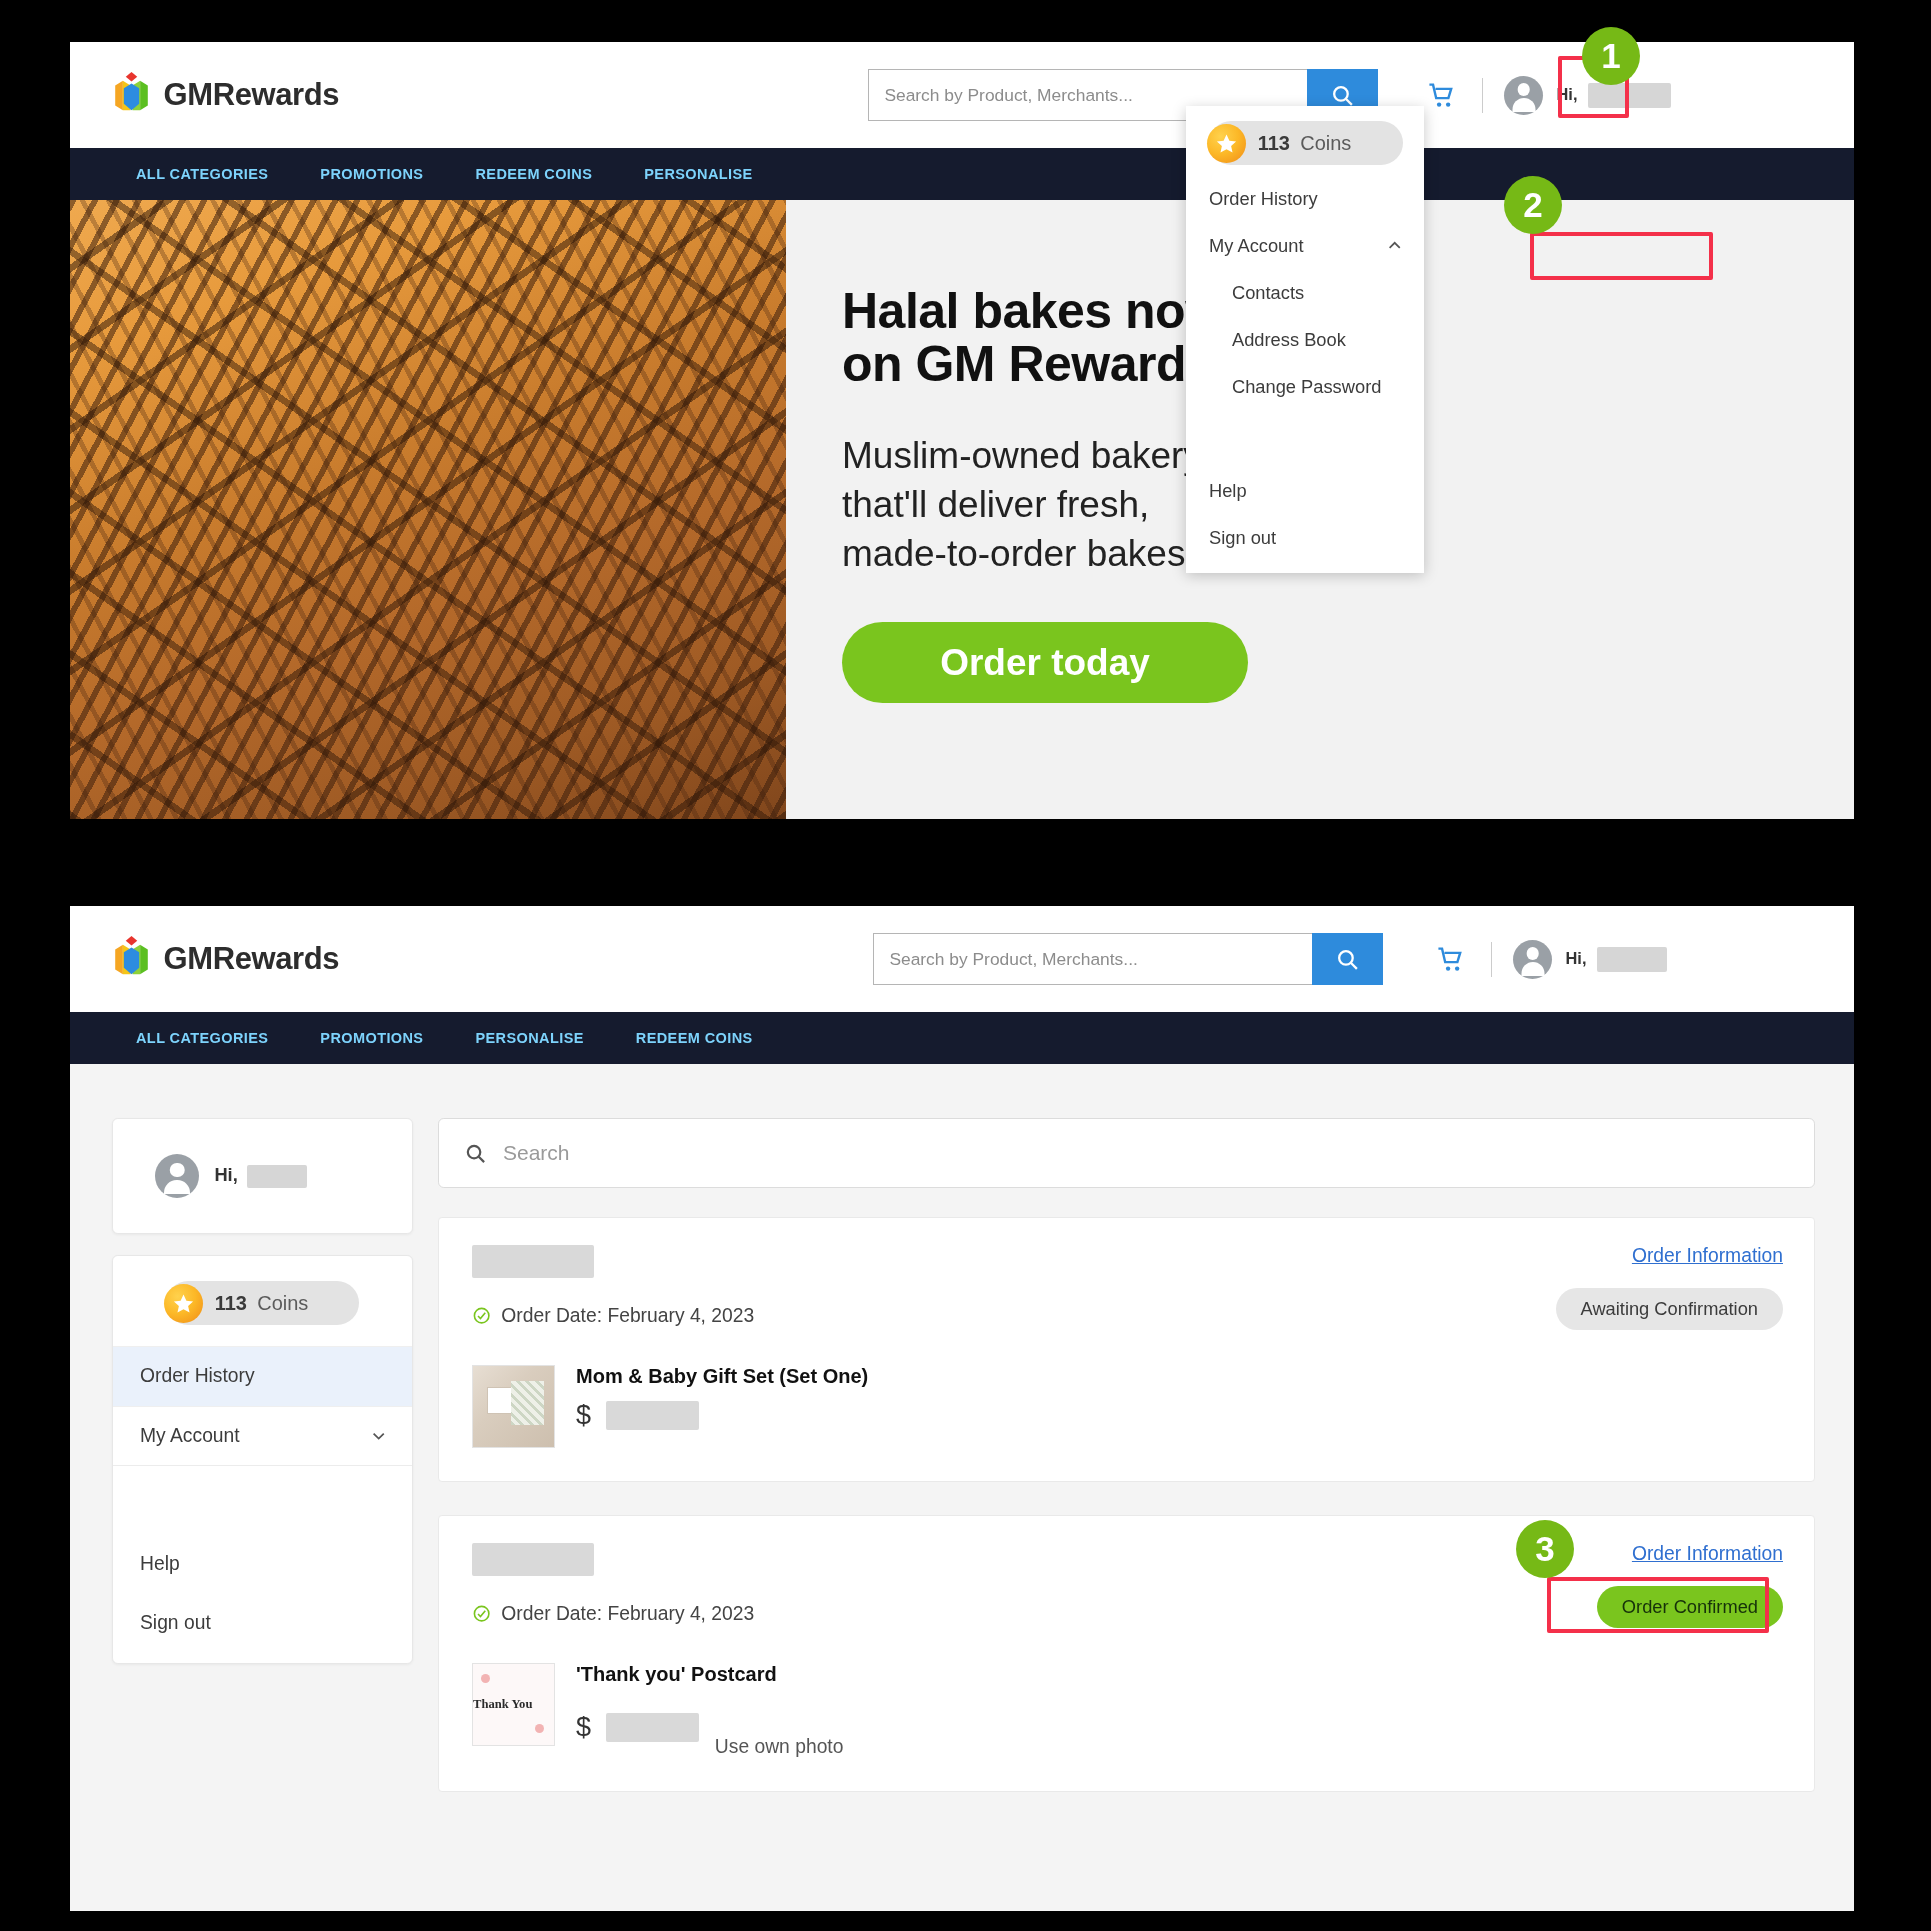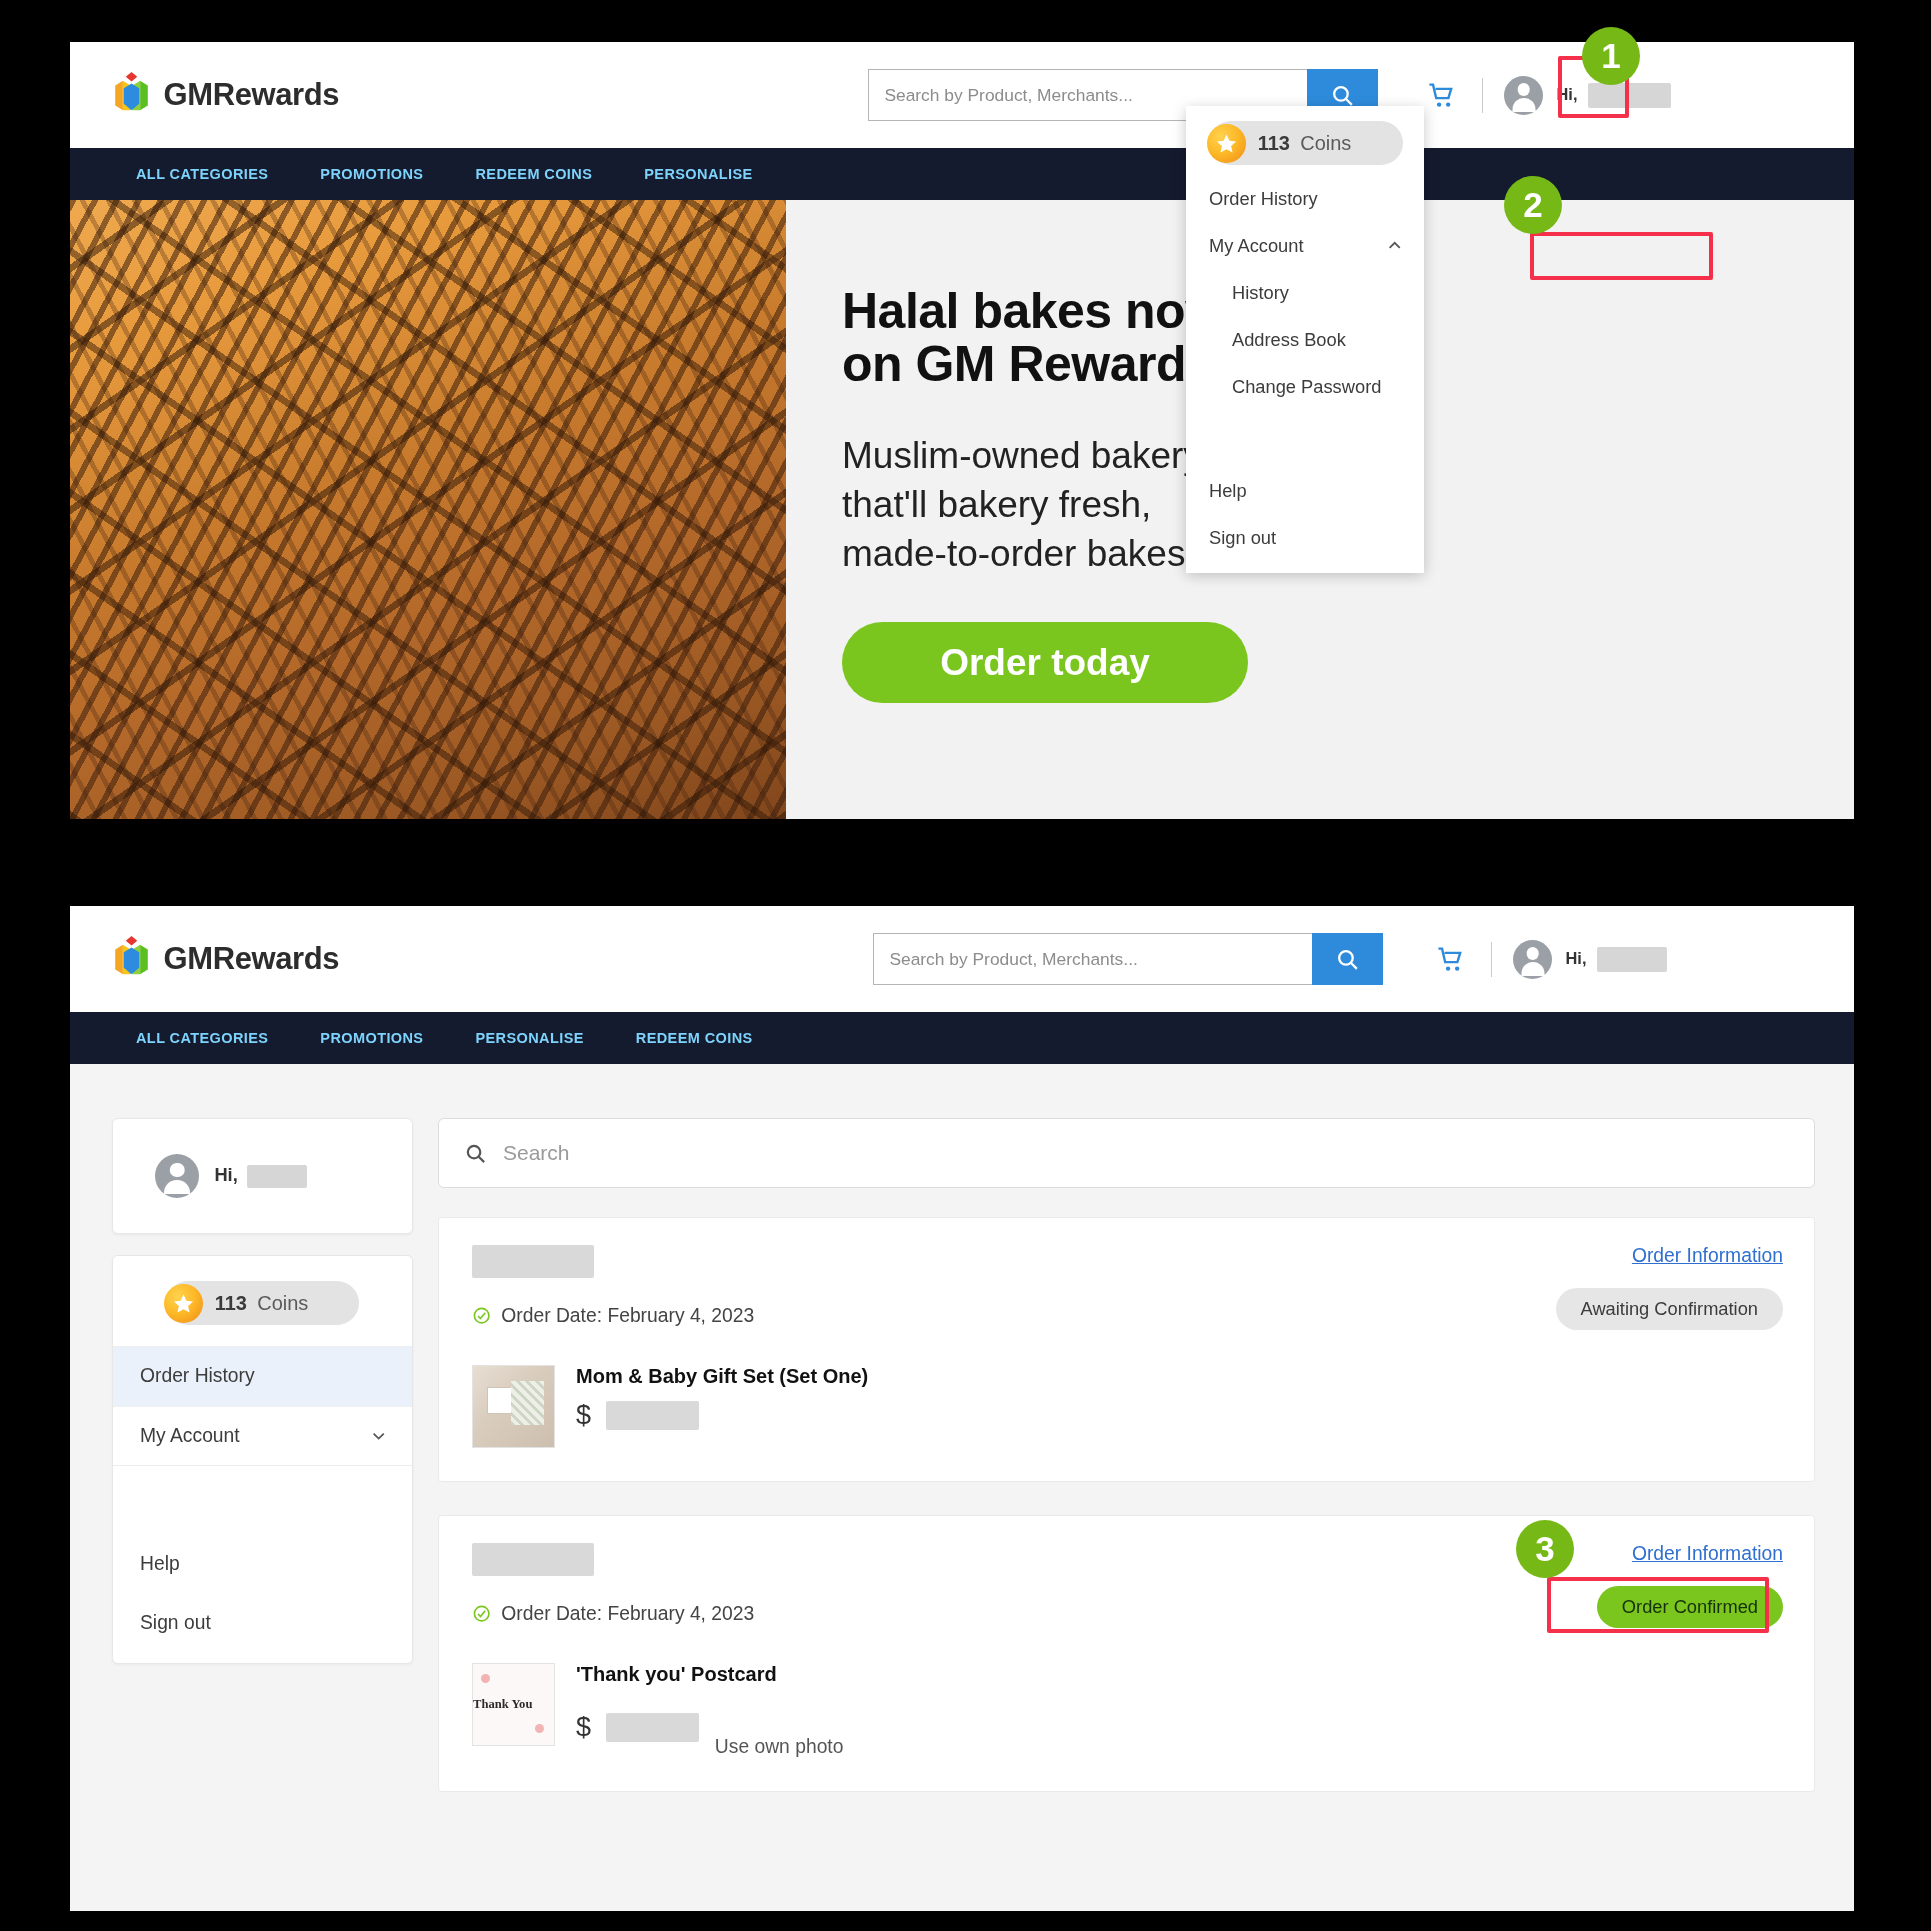--- a/index.html
+++ b/index.html
@@ -353,21 +353,21 @@
 
     <div class="banner">
       <div class="banner-img"></div>
       <div class="banner-copy">
         <div class="banner-h1">
           <div>Halal bakes now</div>
           <div>on GM Rewards</div>
         </div>
         <div class="banner-sub">
           <div>Muslim-owned bakery</div>
-          <div>that'll bakery fresh,</div>
+          <div>that'll deliver fresh,</div>
           <div>made-to-order bakes.</div>
         </div>
         <button class="banner-cta">Order today</button>
       </div>
     </div>
 
     <div class="dropdown">
       <div class="coins-pill">
         <div class="coin-badge">
           <svg viewBox="0 0 24 24" fill="#fff">
@@ -382,21 +382,21 @@
 
       <div class="dd-item">Order History</div>
 
       <div class="dd-item">
         <span>My Account</span>
         <svg class="chev" viewBox="0 0 24 24" fill="none" stroke="#555" stroke-width="2.4">
           <polyline points="5,15 12,8 19,15"></polyline>
         </svg>
       </div>
 
-      <div class="dd-item dd-sub">History</div>
+      <div class="dd-item dd-sub">Contacts</div>
       <div class="dd-item dd-sub">Address Book</div>
       <div class="dd-item dd-sub">Change Password</div>
 
       <div class="dd-spacer"></div>
 
       <div class="dd-item">Help</div>
       <div class="dd-item">Sign out</div>
     </div>
   </div>
 

